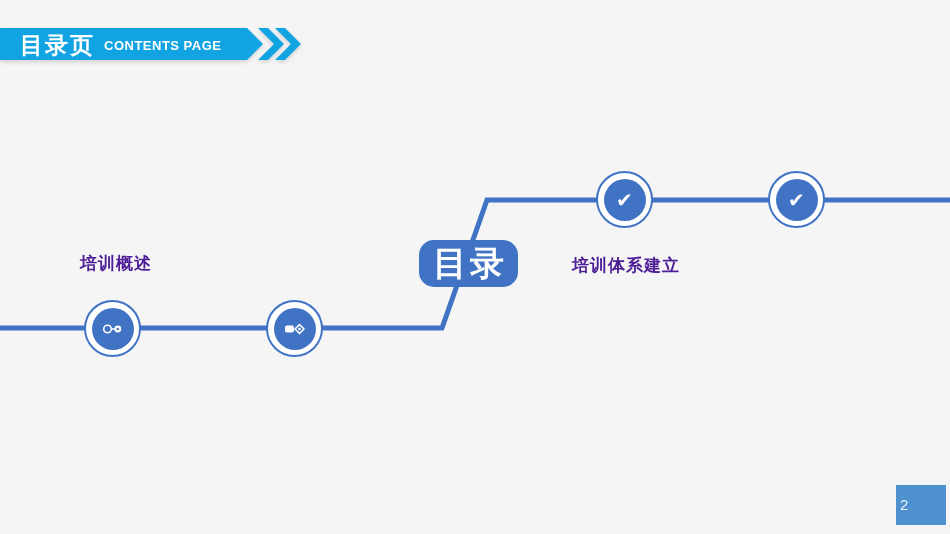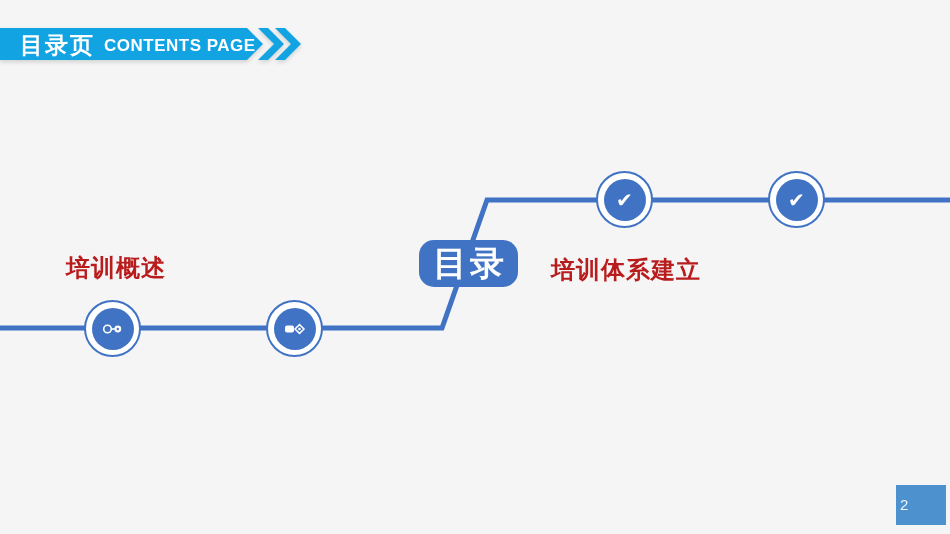--- a/index.html
+++ b/index.html
@@ -11,21 +11,21 @@
 
   
   .banner-svg { position:absolute; left:0; top:0; filter:drop-shadow(0 2px 2px rgba(0,0,0,0.15)); }
   .banner-shape { fill:#12a3e3; }
   .banner-title-cn {
     position:absolute; left:20px; top:31px; height:28px; line-height:28px;
     color:#ffffff; font-size:23px; font-weight:700; letter-spacing:2px; white-space:nowrap;
   }
   .banner-title-en {
     position:absolute; left:104px; top:38px; height:16px; line-height:16px;
-    color:#ffffff; font-size:17px; font-weight:bold; letter-spacing:0.5px; white-space:nowrap;
+    color:#ffffff; font-size:13px; font-weight:bold; letter-spacing:0.5px; white-space:nowrap;
   }
 
   
   .timeline-svg { position:absolute; left:0; top:0; }
   .timeline-line { stroke:#4173c4; stroke-width:5; fill:none; }
 
   .node {
     position:absolute; width:53px; height:53px; border-radius:50%;
     border:2px solid #4173c4; background:#ffffff;
     display:flex; align-items:center; justify-content:center;
@@ -44,21 +44,21 @@
     position:absolute; left:419px; top:240px; width:99px; height:47px;
     background:#4173c4; color:#ffffff;
     display:flex; align-items:center; justify-content:center;
     font-size:34px; font-weight:bold; letter-spacing:3px; padding-left:3px; box-sizing:border-box;
     white-space:nowrap;
     border-radius:15px;
   }
 
   .toc-label {
     position:absolute; transform:translateX(-50%);
-    font-size:24px; font-weight:bold; color:#b91c1c;
+    font-size:17px; font-weight:bold; color:#4c1d95;
     letter-spacing:1px; white-space:nowrap;
   }
   .label-1 { left:116px; top:252px; }
   .label-2 { left:298px; top:252px; }
   .label-3 { left:626px; top:254px; }
   .label-4 { left:806px; top:254px; }
 
   
   .page-box {
     position:absolute; left:896px; top:485px; width:50px; height:40px;

